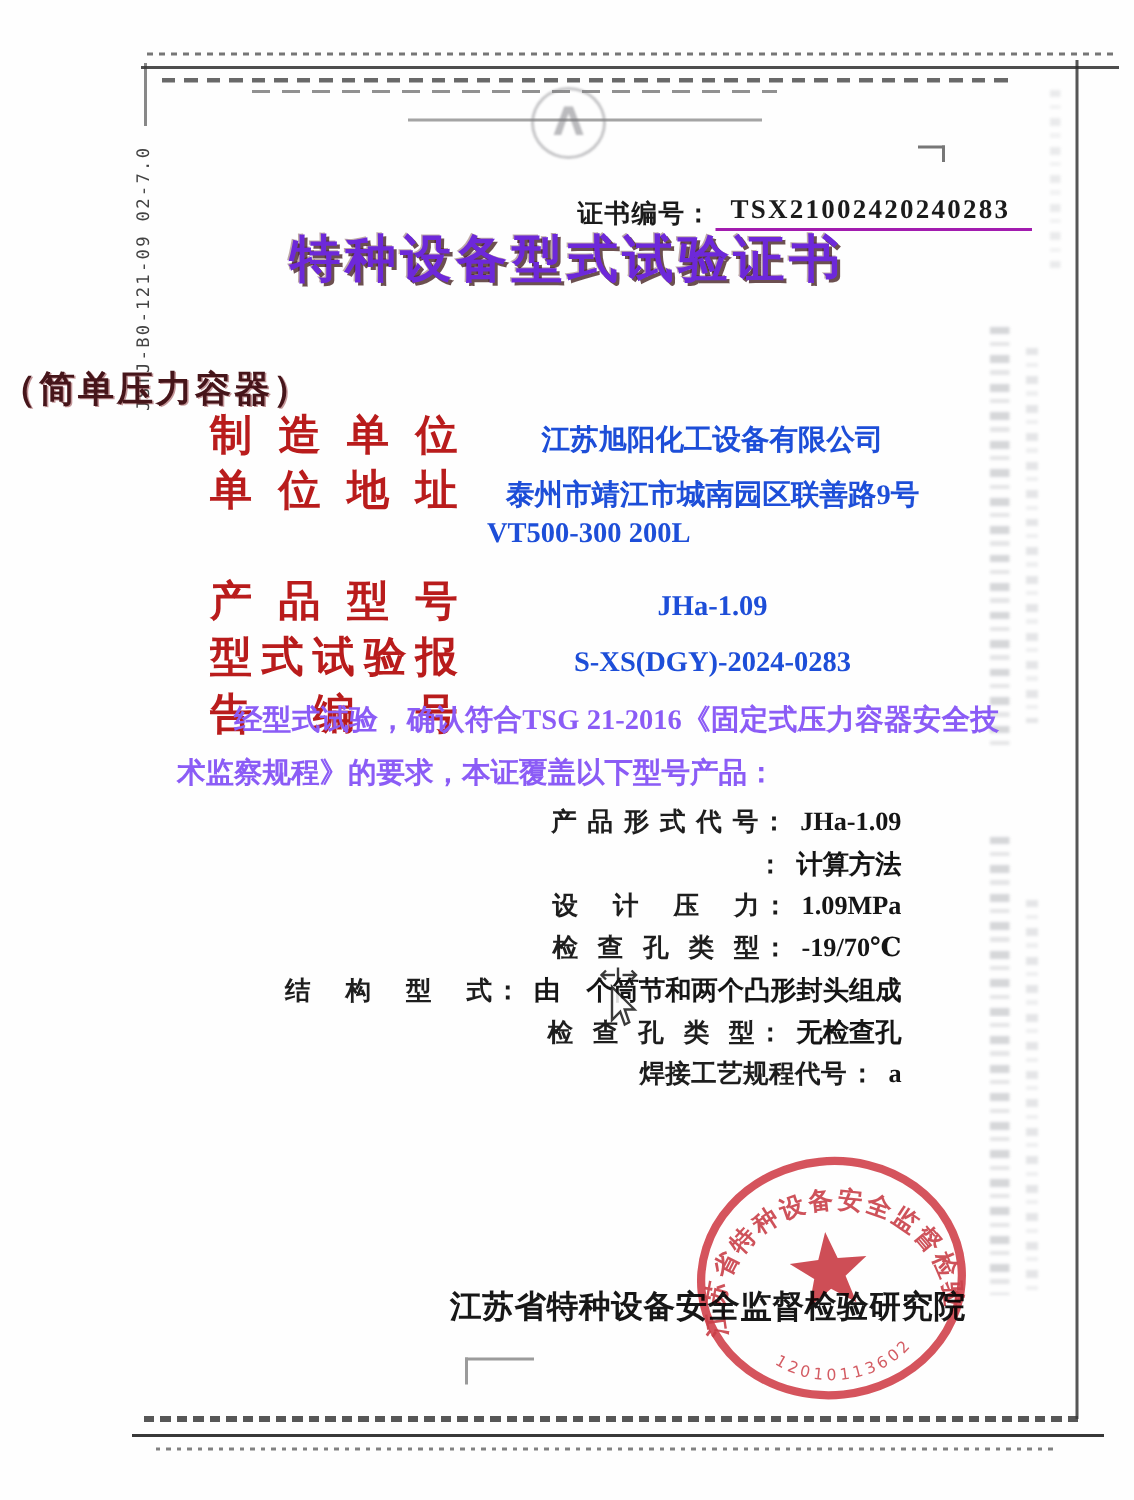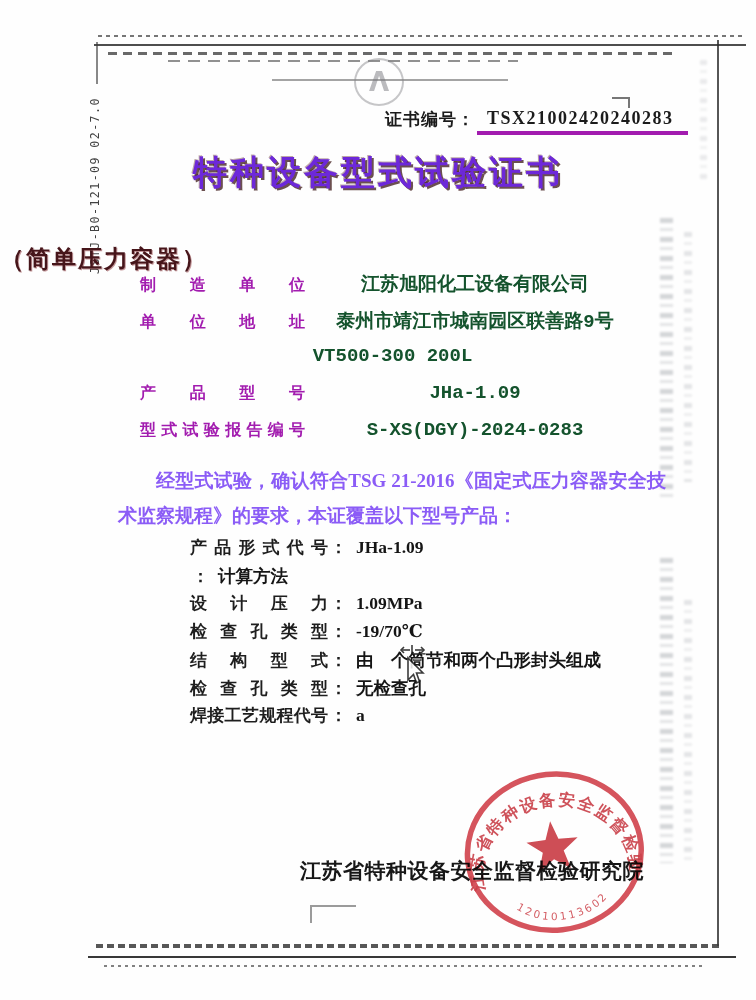--- a/index.html
+++ b/index.html
@@ -60,53 +60,53 @@
     font-family:"DejaVu Sans",sans-serif;}
   
   .form-code{
     position:absolute;left:88px;top:104px;height:170px;
     writing-mode:vertical-rl;transform:rotate(180deg);
     font-family:"DejaVu Sans Mono",monospace;
     font-size:11.5px;letter-spacing:1.5px;color:#2e2e2e;opacity:.9;
     white-space:nowrap;
   }
   
-  .cert-row{position:absolute;left:385px;top:108px;display:flex;align-items:flex-start;}
+  .cert-row{position:absolute;left:385px;top:108px;display:flex;align-items:flex-end;}
   .cert-label{font-size:17px;font-weight:600;letter-spacing:1px;}
   .cert-no{font-size:18px;font-weight:700;letter-spacing:1.5px;
-    border-bottom:4px solid #a21caf;padding:0 14px 2px 10px;margin-left:2px;}
+    border-bottom:2px solid #a21caf;padding:0 14px 2px 10px;margin-left:2px;margin-top:21px;}
   
   .title{
     position:absolute;left:0;top:150px;width:100%;text-align:center;
     font-size:34px;font-weight:bold;letter-spacing:3px;
     color:#6d28d9;
     text-shadow:2px 2px 0 rgba(45,5,5,.7), -1px -1px 0 rgba(70,10,10,.35);
   }
   .subtitle{
     position:absolute;left:0;top:195px;width:100%;text-align:left;
     font-size:24px;font-weight:bold;letter-spacing:2px;
     color:#46151a;
     text-shadow:1px 1px 0 rgba(125,25,30,.45);
     margin-top:48px;
   }
   
   .fields{position:absolute;left:140px;top:271px;width:505px;}
   .field-row{display:flex;align-items:baseline;height:37px;}
-  .f-label{width:165px;font-size:16px;font-weight:600;color:#a21caf;
+  .f-label{width:165px;font-size:28px;font-weight:600;color:#b91c1c;
     text-align:justify;text-align-last:justify;}
-  .f-value{flex:1;text-align:center;font-size:19px;font-weight:600;color:#14532d;font-family:Liberation Mono, monospace;}
+  .f-value{flex:1;text-align:center;font-size:19px;font-weight:600;color:#1d4ed8;}
   
   .statement{
     position:absolute;left:118px;top:463px;width:548px;
     font-size:19px;line-height:35px;font-weight:600;color:#8b5cf6;
     text-indent:2em;text-align:justify;
   }
   
   .specs{position:absolute;left:190px;top:536px;}
-  .spec-row{display:flex;align-items:baseline;height:28px;}
+  .spec-row{display:flex;align-items:baseline;height:28px;justify-content:flex-end;}
   .s-label{width:138px;font-size:17px;font-weight:600;color:#1e1e1e;
     text-align:justify;text-align-last:justify;}
   .s-colon{font-size:17px;font-weight:600;margin:0 3px 0 2px;}
   .s-value{font-size:17.5px;font-weight:600;margin-left:6px;color:#151515;}
   
   .cursor-art{position:absolute;left:398px;top:644px;opacity:.85;}
   
   .issuer{position:absolute;right:112px;top:857px;font-size:21px;font-weight:600;
     letter-spacing:.5px;color:#171717;white-space:nowrap;}
   .date{position:absolute;right:112px;top:888px;font-size:21px;font-weight:600;

